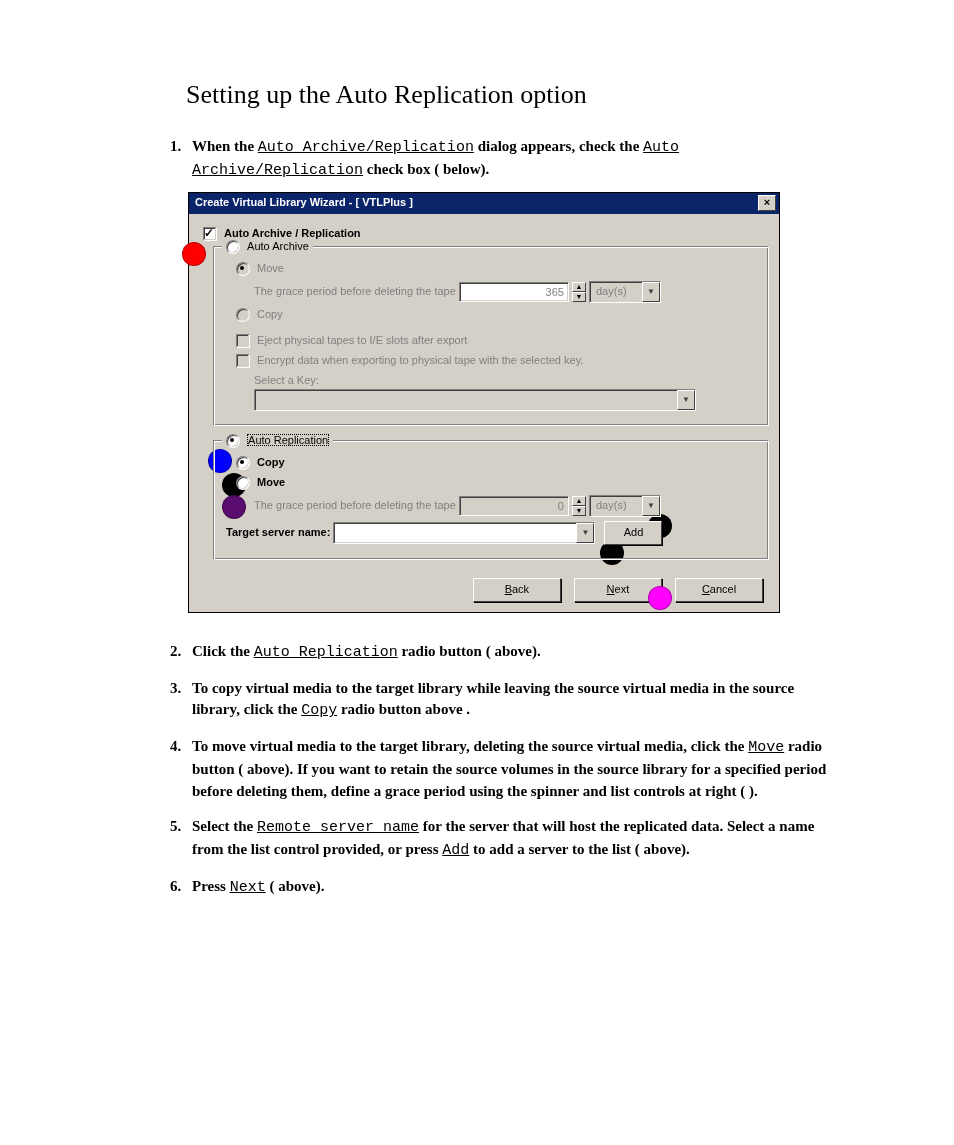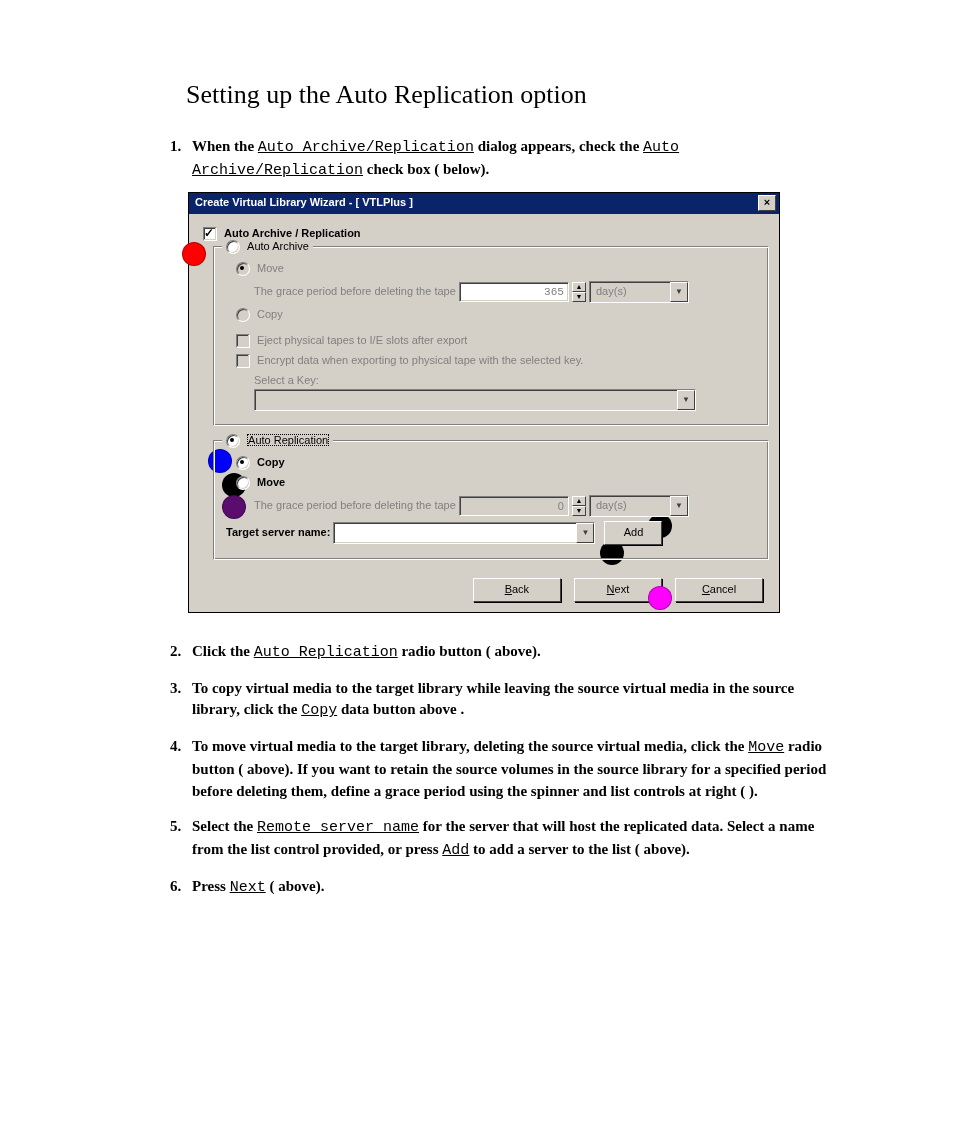--- a/index.html
+++ b/index.html
@@ -132,21 +132,21 @@
   .spinner div{
     flex:1; background:#d4d0c8;
     border:1px solid #fff; border-right-color:#404040; border-bottom-color:#404040;
     font-size:7px; text-align:center; line-height:8px;
   }
   .combo {
     display:inline-flex; vertical-align:middle;
     border:1px solid #808080;
     border-right-color:#fff; border-bottom-color:#fff;
     box-shadow: inset 1px 1px 0 #404040, inset -1px -1px 0 #d4d0c8;
-    background:#fff; height:20px;gap:28px;
+    background:#fff; height:20px;
   }
   .combo.gray { background:#d4d0c8; }
   .combo .txt{ padding:0 6px; line-height:18px; color:#808080; min-width:40px;}
   .combo .arrow{
     width:16px; background:#d4d0c8;
     border-left:1px solid #fff;
     display:flex; align-items:center; justify-content:center;
     font-size:8px; color:#404040;
     border:1px solid #fff; border-right-color:#404040; border-bottom-color:#404040;
   }
@@ -204,21 +204,21 @@
               <span class="group-legend">
                 <span class="rad"></span>
                 <span class="lbl">Auto Archive</span>
               </span>
               <div class="row" style="margin-left:10px;">
                 <span class="rad checked gray"></span>
                 <span class="lbl dim">Move</span>
               </div>
               <div class="row" style="margin-left:28px;">
                 <span class="lbl dim">The grace period before deleting the tape</span>
-                <span class="textbox" style="width:100px;font-family:Liberation Mono, monospace;">365</span>
+                <span class="textbox" style="width:100px;">365</span>
                 <span class="spinner">
                     <div>▲</div>
                     <div>▼</div>
                   </span>
                 <span class="combo gray">
                   <span class="txt">day(s)</span>
                   <span class="arrow">▼</span>
                 </span>
               </div>
               <div class="row" style="margin-left:10px;">
@@ -283,21 +283,21 @@
             <span class="btn"><span class="und">C</span><span>ancel</span></span>
           </div>
         </div>
       </div>
     </li>
 
     <li>
       <span class="step-b">Click the </span><span class="mono">Auto Replication</span><span class="step-b"> radio button (   above).</span>
     </li>
     <li>
-      <span class="step-b">To copy virtual media to the target library while leaving the source virtual media in the source library, click the </span><span class="mono">Copy</span><span class="step-b"> data button     above .</span>
+      <span class="step-b">To copy virtual media to the target library while leaving the source virtual media in the source library, click the </span><span class="mono">Copy</span><span class="step-b"> radio button     above .</span>
     </li>
     <li>
       <span class="step-b">To move virtual media to the target library, deleting the source virtual media, click the </span><span class="mono">Move</span><span class="step-b"> radio button (   above). If you want to retain the source volumes in the source library for a specified period before deleting them, define a grace period using the spinner and list controls at right (  ).</span>
     </li>
     <li>
       <span class="step-b">Select the </span><span class="mono">Remote server name</span><span class="step-b"> for the server that will host the replicated data. Select a name from the list control provided, or press </span><span class="mono">Add</span><span class="step-b"> to add a server to the list (   above).</span>
     </li>
     <li>
       <span class="step-b">Press </span><span class="mono">Next</span><span class="step-b"> (   above).</span>
     </li>

